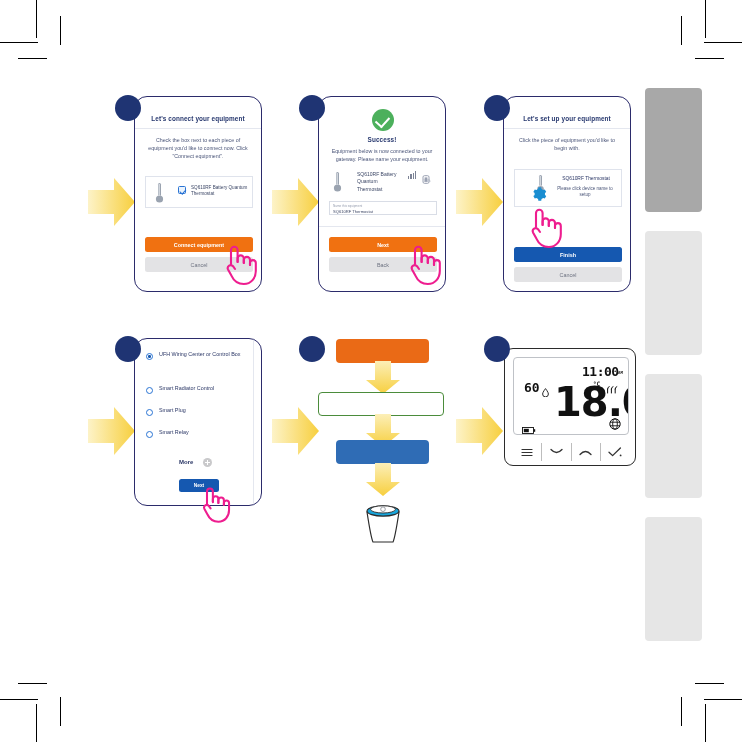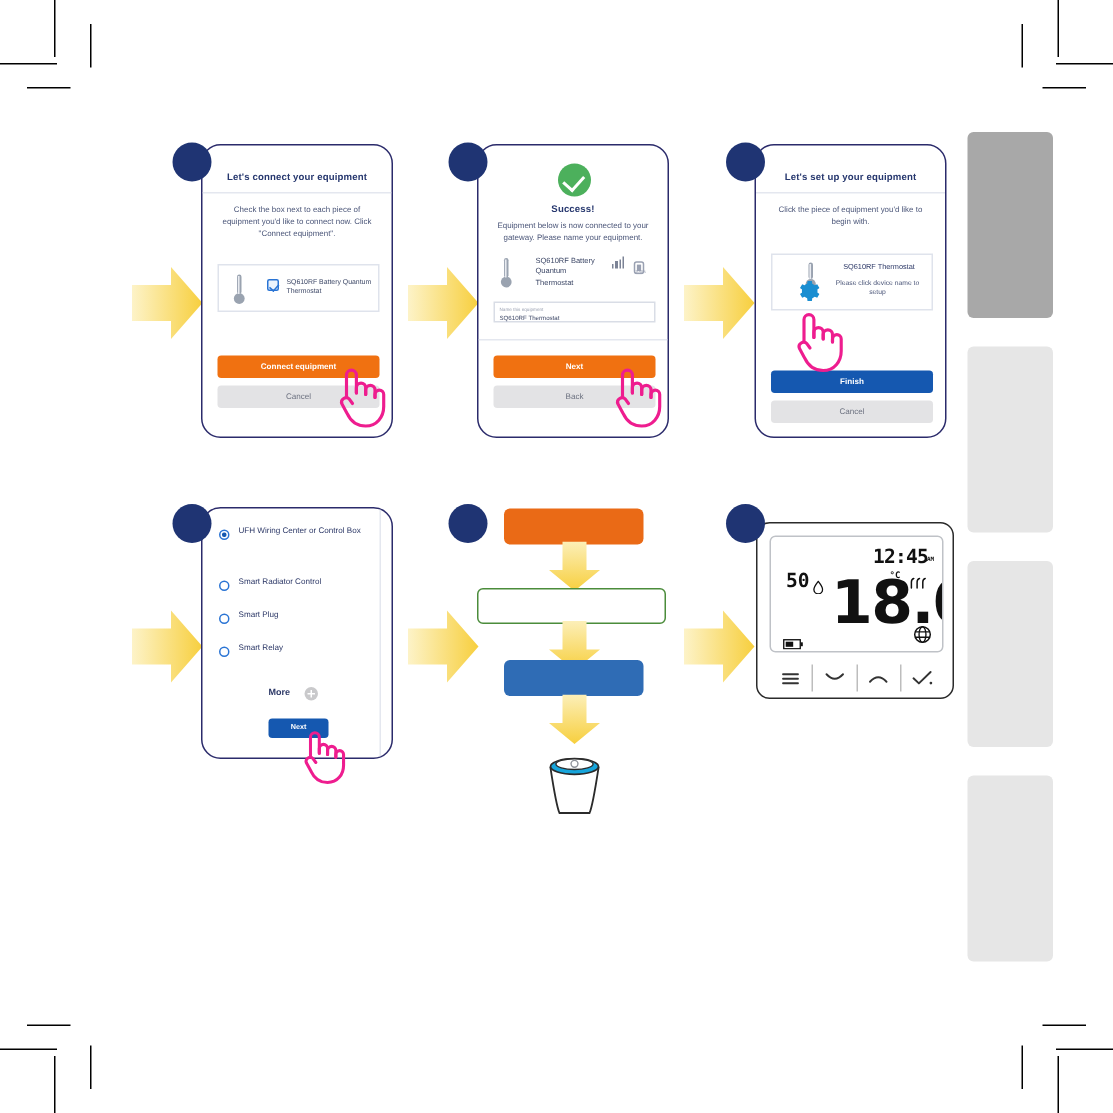--- a/index.html
+++ b/index.html
@@ -490,28 +490,28 @@
           </linearGradient>
         </defs>
         <path d="M0 14 H26 V2 L47 26 L26 50 V38 H0 Z" fill="url(#ga6)"></path>
       </svg>
   </div>
 
   <div class="stepdot" style="left:484px;top:336px;"></div>
   <div class="device" style="left:504px;top:348px;width:132px;height:118px;">
     <div class="lcd" style="left:8px;top:8px;width:116px;height:78px;">
 
-      <div class="seg" style="position:absolute;left:10px;top:22px;font-size:13px;">50</div>
+      <div class="seg" style="position:absolute;left:10px;top:22px;font-size:13px;">60</div>
       <div style="position:absolute;left:28px;top:25px;">
         <svg width="7" height="9" viewBox="0 0 7 9">
             <path d="M3.5 0.6 C3.5 0.6 0.6 4.2 0.6 6 a2.9 2.9 0 0 0 5.8 0 C6.4 4.2 3.5 0.6 3.5 0.6 Z" fill="none" stroke="#111" stroke-width="0.9"></path>
           </svg>
       </div>
 
-      <div class="seg" style="position:absolute;left:68px;top:6px;font-size:13px;letter-spacing:-0.5px;">12:45</div>
+      <div class="seg" style="position:absolute;left:68px;top:6px;font-size:13px;letter-spacing:-0.5px;">11:00</div>
       <div class="seg" style="position:absolute;left:104px;top:12px;font-size:4px;">AM</div>
 
       <div class="seg" style="position:absolute;left:79px;top:22px;font-size:6px;">°C</div>
       <div style="position:absolute;left:92px;top:22px;">
         <svg width="13" height="9" viewBox="0 0 13 9">
           <g fill="none" stroke="#111" stroke-width="1" stroke-linecap="round">
             <path d="M1.6 8 V4 M1.6 4 q0-2 1.6-2.4"></path>
             <path d="M5.4 8 V4 M5.4 4 q0-2 1.6-2.4"></path>
             <path d="M9.2 8 V4 M9.2 4 q0-2 1.6-2.4"></path>
           </g>

